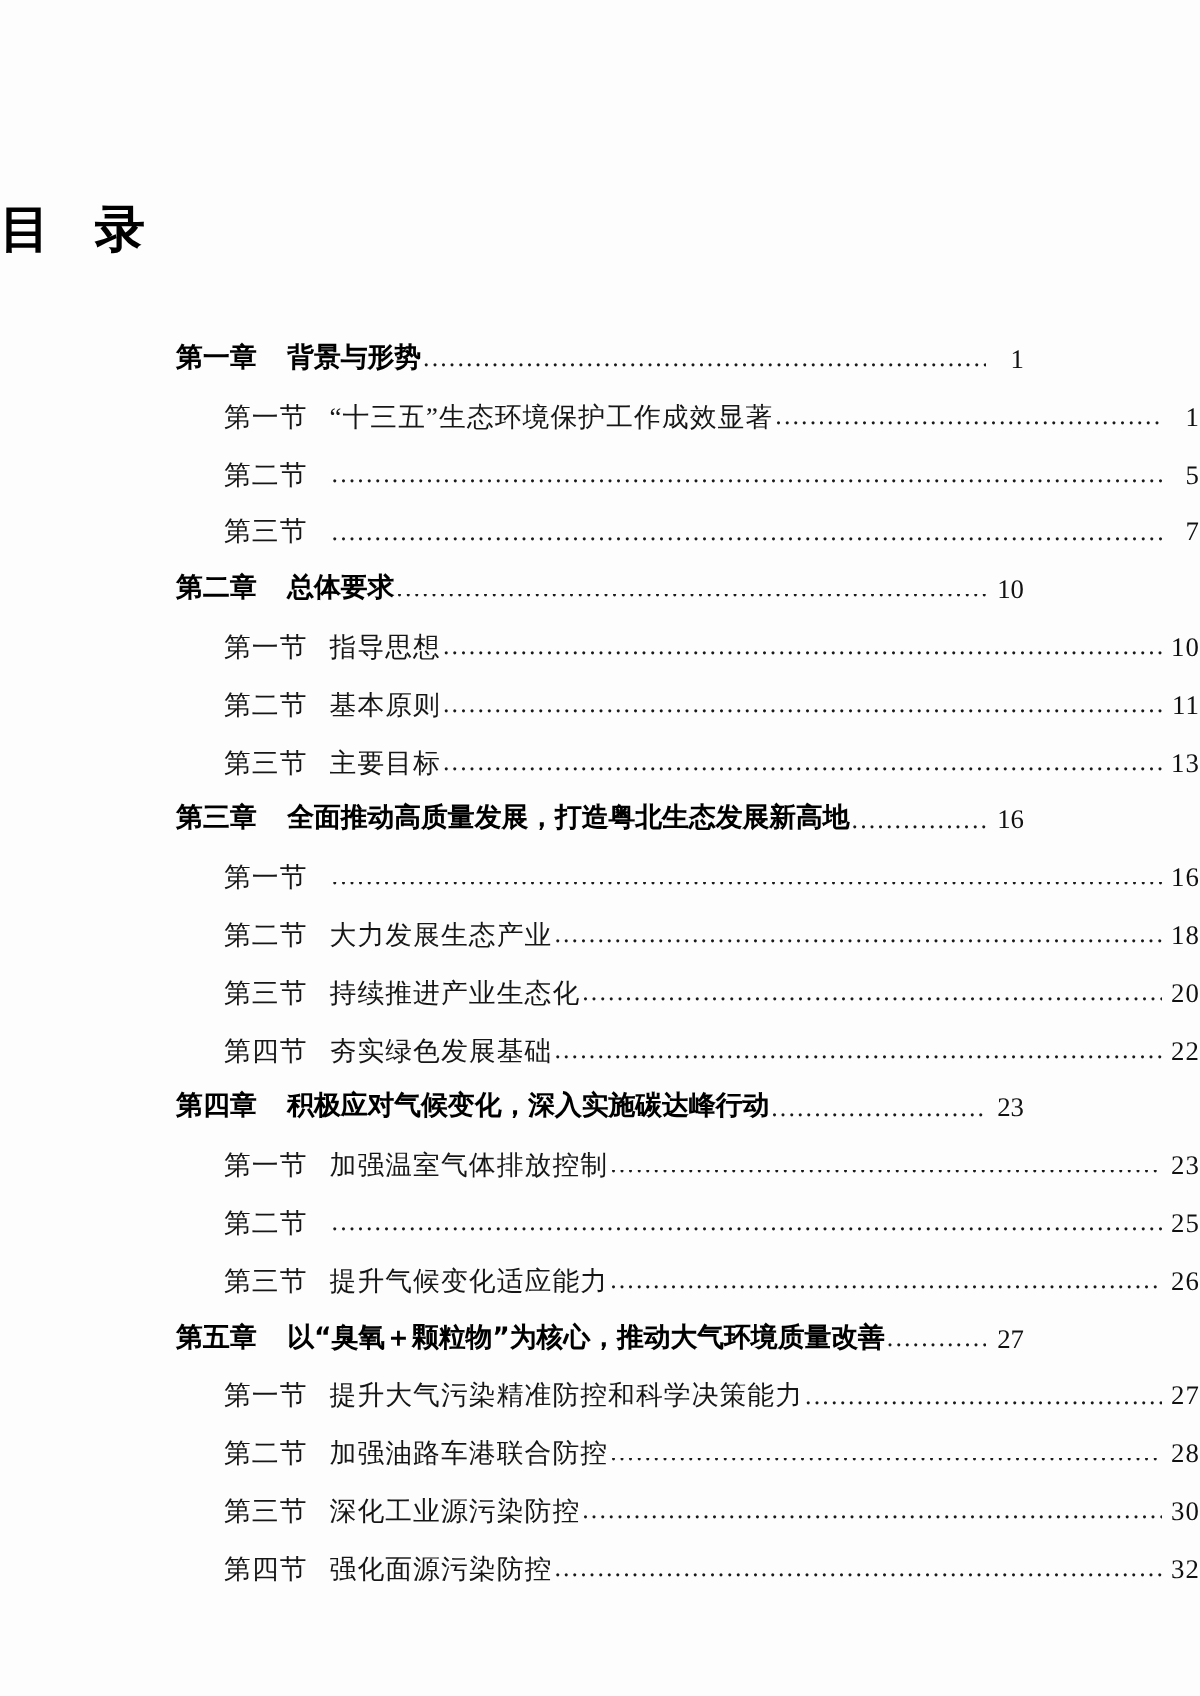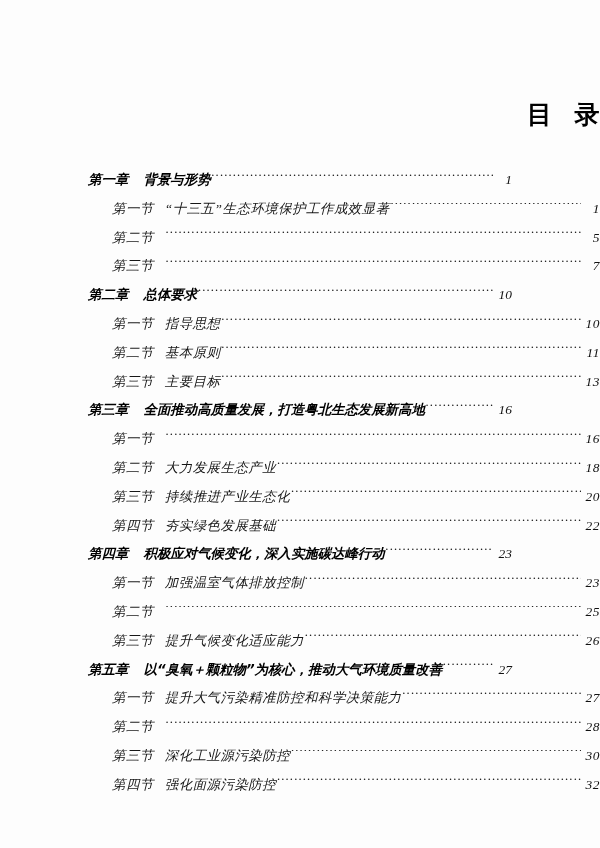--- a/index.html
+++ b/index.html
@@ -14,21 +14,21 @@
     color: #101010;
     overflow: hidden;
   }
   .page {
     position: relative;
     width: 600px;
     height: 848px;
     box-sizing: border-box;
   }
   .toc-title {
-    text-align: right;
+    text-align: left;
     font-size: 25px;
     font-weight: bold;
     letter-spacing: 0.02em;
     color: #000;
     margin: 0;
     padding-top: 98px;
     font-family: "DejaVu Sans", "Liberation Sans", sans-serif;
   }
   .toc-title .gap {
     display: inline-block;
@@ -38,26 +38,25 @@
     margin: 0;
     padding: 0;
     list-style: none;
     position: absolute;
     top: 166px;
     left: 0;
     right: 0;
   }
   .toc-row {
     display: flex;
-    align-items: center;
+    align-items: flex-end;
     height: 28.8px;
     line-height: 28.8px;
     white-space: nowrap;
     overflow: hidden;
-    font-style: italic;
   }
   
   .toc-row.level-chapter {
     padding-left: 88px;
     padding-right: 88px;
     font-family: "DejaVu Sans", "Liberation Sans", sans-serif;
     font-weight: bold;
     font-size: 13.4px;
     color: #000;
   }
@@ -252,20 +251,21 @@
       <li class="toc-row level-section">
         <span class="num">第一节</span>
         <span class="sep"></span>
         <span class="label">提升大气污染精准防控和科学决策能力</span>
         <span class="leader"></span>
         <span class="pageno">27</span>
       </li>
       <li class="toc-row level-section">
         <span class="num">第二节</span>
         <span class="sep"></span>
+        <span class="label">加强油路车港联合防控</span>
         <span class="leader"></span>
         <span class="pageno">28</span>
       </li>
       <li class="toc-row level-section">
         <span class="num">第三节</span>
         <span class="sep"></span>
         <span class="label">深化工业源污染防控</span>
         <span class="leader"></span>
         <span class="pageno">30</span>
       </li>

